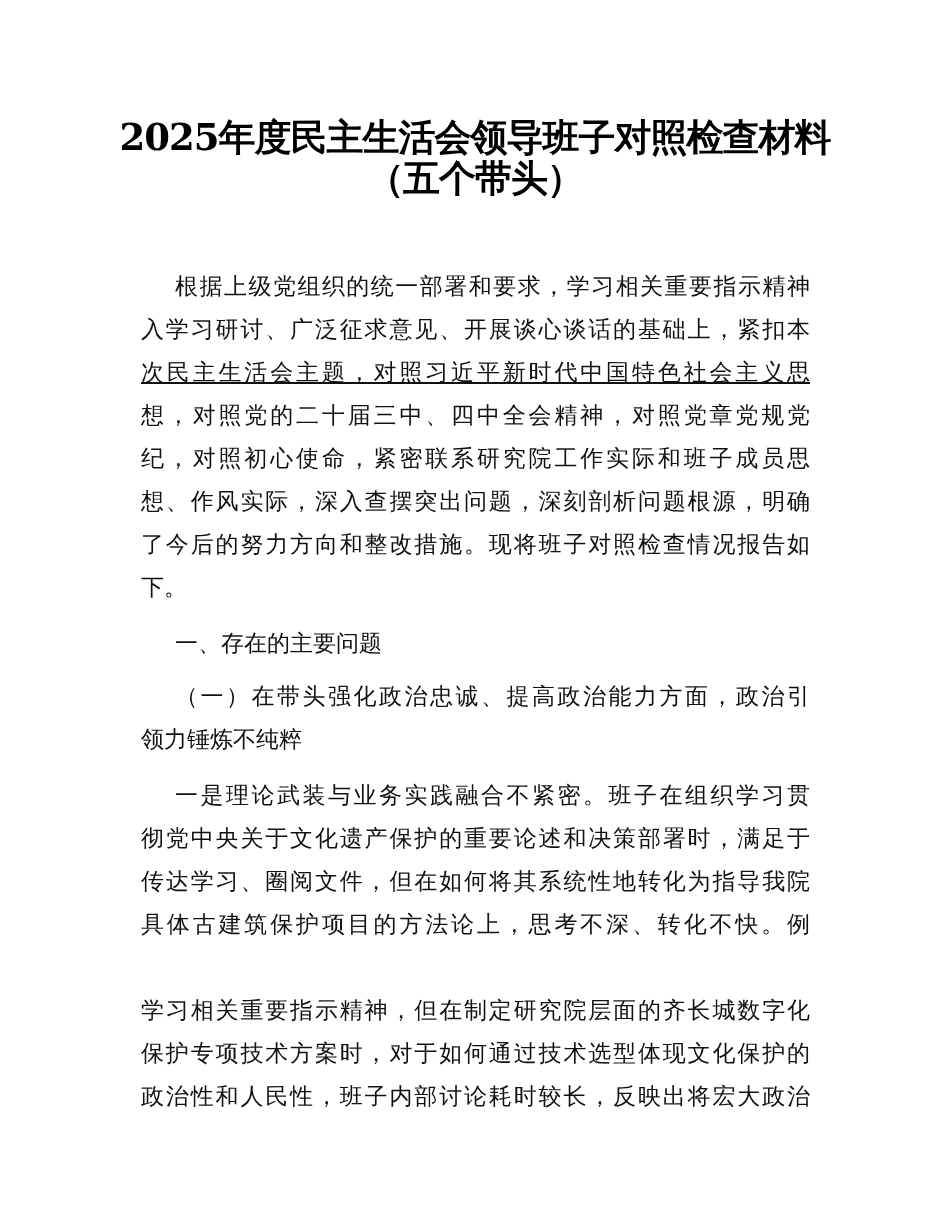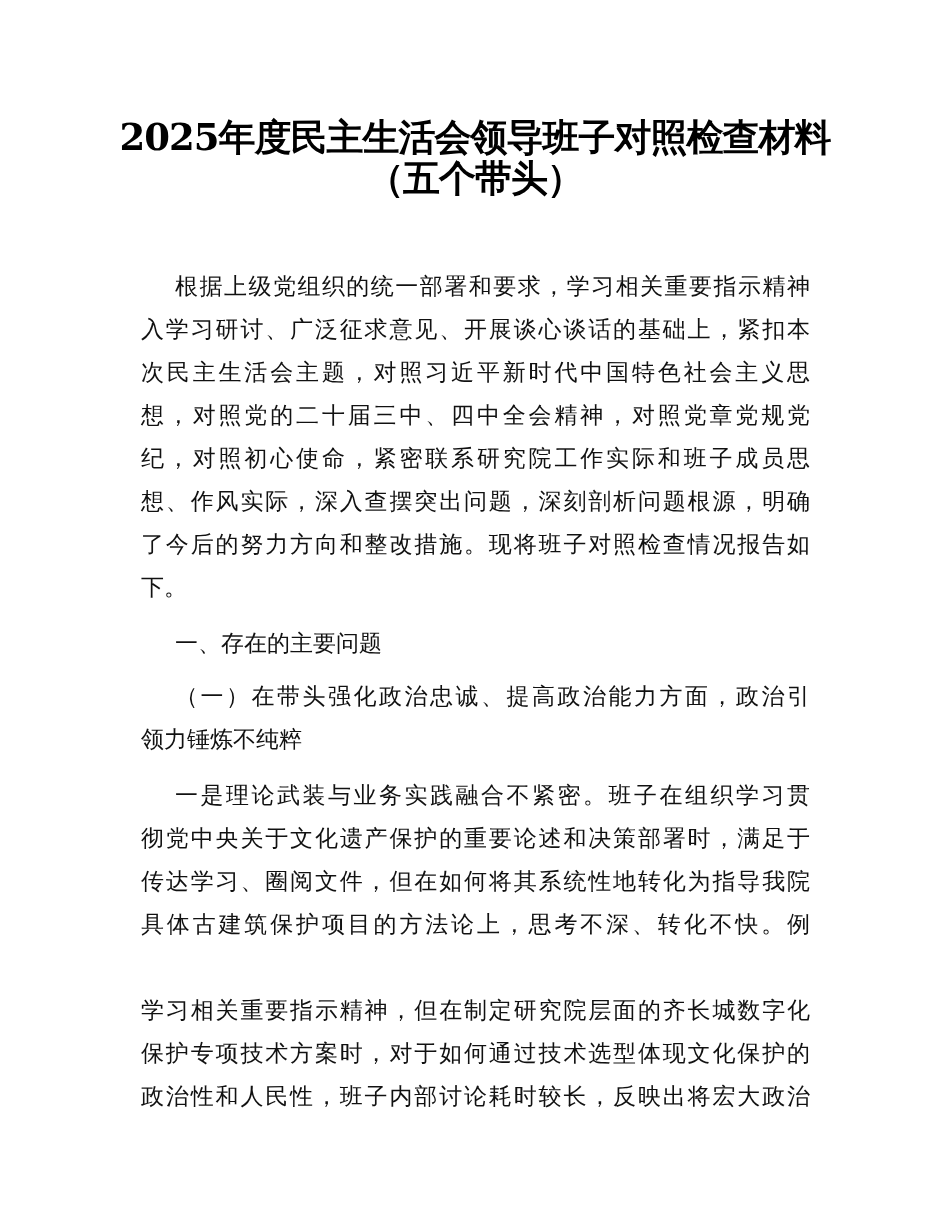--- a/index.html
+++ b/index.html
@@ -65,21 +65,21 @@
 </head>
 <body>
 
 <div class="page">
 
   <div class="title title-line1">2025年度民主生活会领导班子对照检查材料</div>
   <div class="title title-line2">（五个带头）</div>
 
   <div class="line indent" style="top:265px;">根据上级党组织的统一部署和要求，学习相关重要指示精神</div>
   <div class="line" style="top:308px;">入学习研讨、广泛征求意见、开展谈心谈话的基础上，紧扣本</div>
-  <div class="line" style="top:351px;">次民主生活会主题，对照习近平新时代中国特色社会主义思</div>
+  <div class="line" style="top:351px;text-decoration:underline;">次民主生活会主题，对照习近平新时代中国特色社会主义思</div>
   <div class="line" style="top:394px;">想，对照党的二十届三中、四中全会精神，对照党章党规党</div>
   <div class="line" style="top:437px;">纪，对照初心使命，紧密联系研究院工作实际和班子成员思</div>
   <div class="line" style="top:480px;">想、作风实际，深入查摆突出问题，深刻剖析问题根源，明确</div>
   <div class="line" style="top:523px;">了今后的努力方向和整改措施。现将班子对照检查情况报告如</div>
   <div class="line last" style="top:566px;">下。</div>
 
   <div class="line indent last heading" style="top:622px;">一、存在的主要问题</div>
 
   <div class="line indent" style="top:675px;">（一）在带头强化政治忠诚、提高政治能力方面，政治引</div>
   <div class="line last" style="top:718px;">领力锤炼不纯粹</div>

